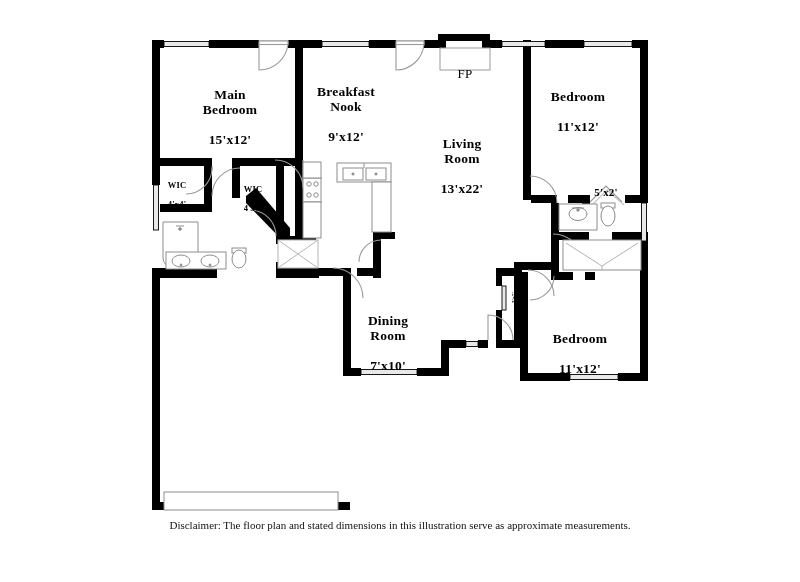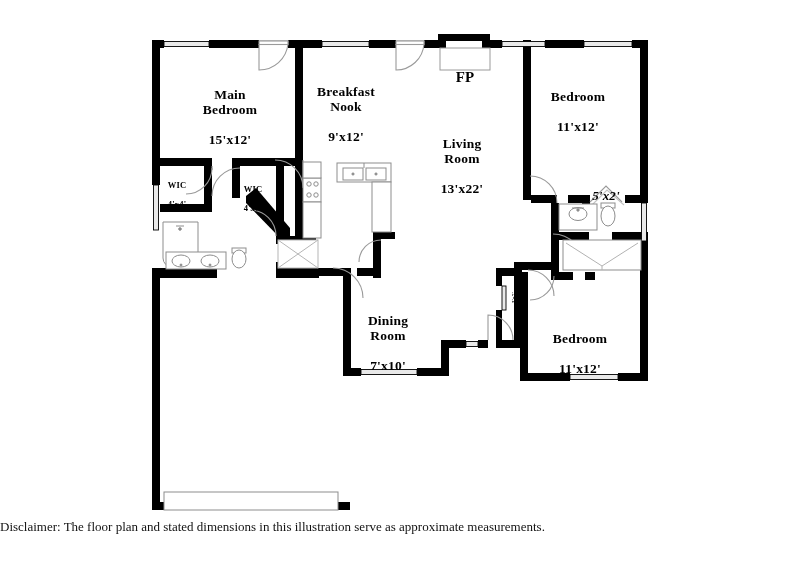--- a/index.html
+++ b/index.html
@@ -7,27 +7,27 @@
        font-family:"Liberation Serif","DejaVu Serif",serif;color:#000;}
   #stage{position:relative;width:800px;height:582px;background:#fff;}
   svg#plan{position:absolute;left:0;top:0;width:800px;height:582px;display:block;}
 
   .room-label{position:absolute;text-align:center;font-weight:bold;
               font-family:"Liberation Serif","DejaVu Serif",serif;
               color:#000;line-height:1.12;white-space:pre-line;
               letter-spacing:.2px;}
   .lbl-big{font-size:13.5px;}
   .lbl-small{font-size:8.5px;}
-  .lbl-tiny{font-size:13px;font-style:italic;}
+  .lbl-tiny{font-size:11px;}
   .lbl-micro{font-size:5px;}
-  .lbl-fp{font-size:15px;font-weight:bold;}
-
-  #disclaimer{position:absolute;left:0;top:518px;width:800px;text-align:left;
+  .lbl-fp{font-size:13px;font-weight:normal;}
+
+  #disclaimer{position:absolute;left:0;top:518px;width:800px;text-align:center;
               font-family:"Liberation Serif","DejaVu Serif",serif;
-              font-size:13px;line-height:1.42;color:#111;}
+              font-size:11px;line-height:1.42;color:#111;}
   #disclaimer div{white-space:nowrap;}
   .rot{transform:rotate(-90deg);transform-origin:center center;}
 </style>
 </head>
 <body>
 
 <div id="stage">
 
   <svg id="plan" viewBox="0 0 800 582">
     <defs>

